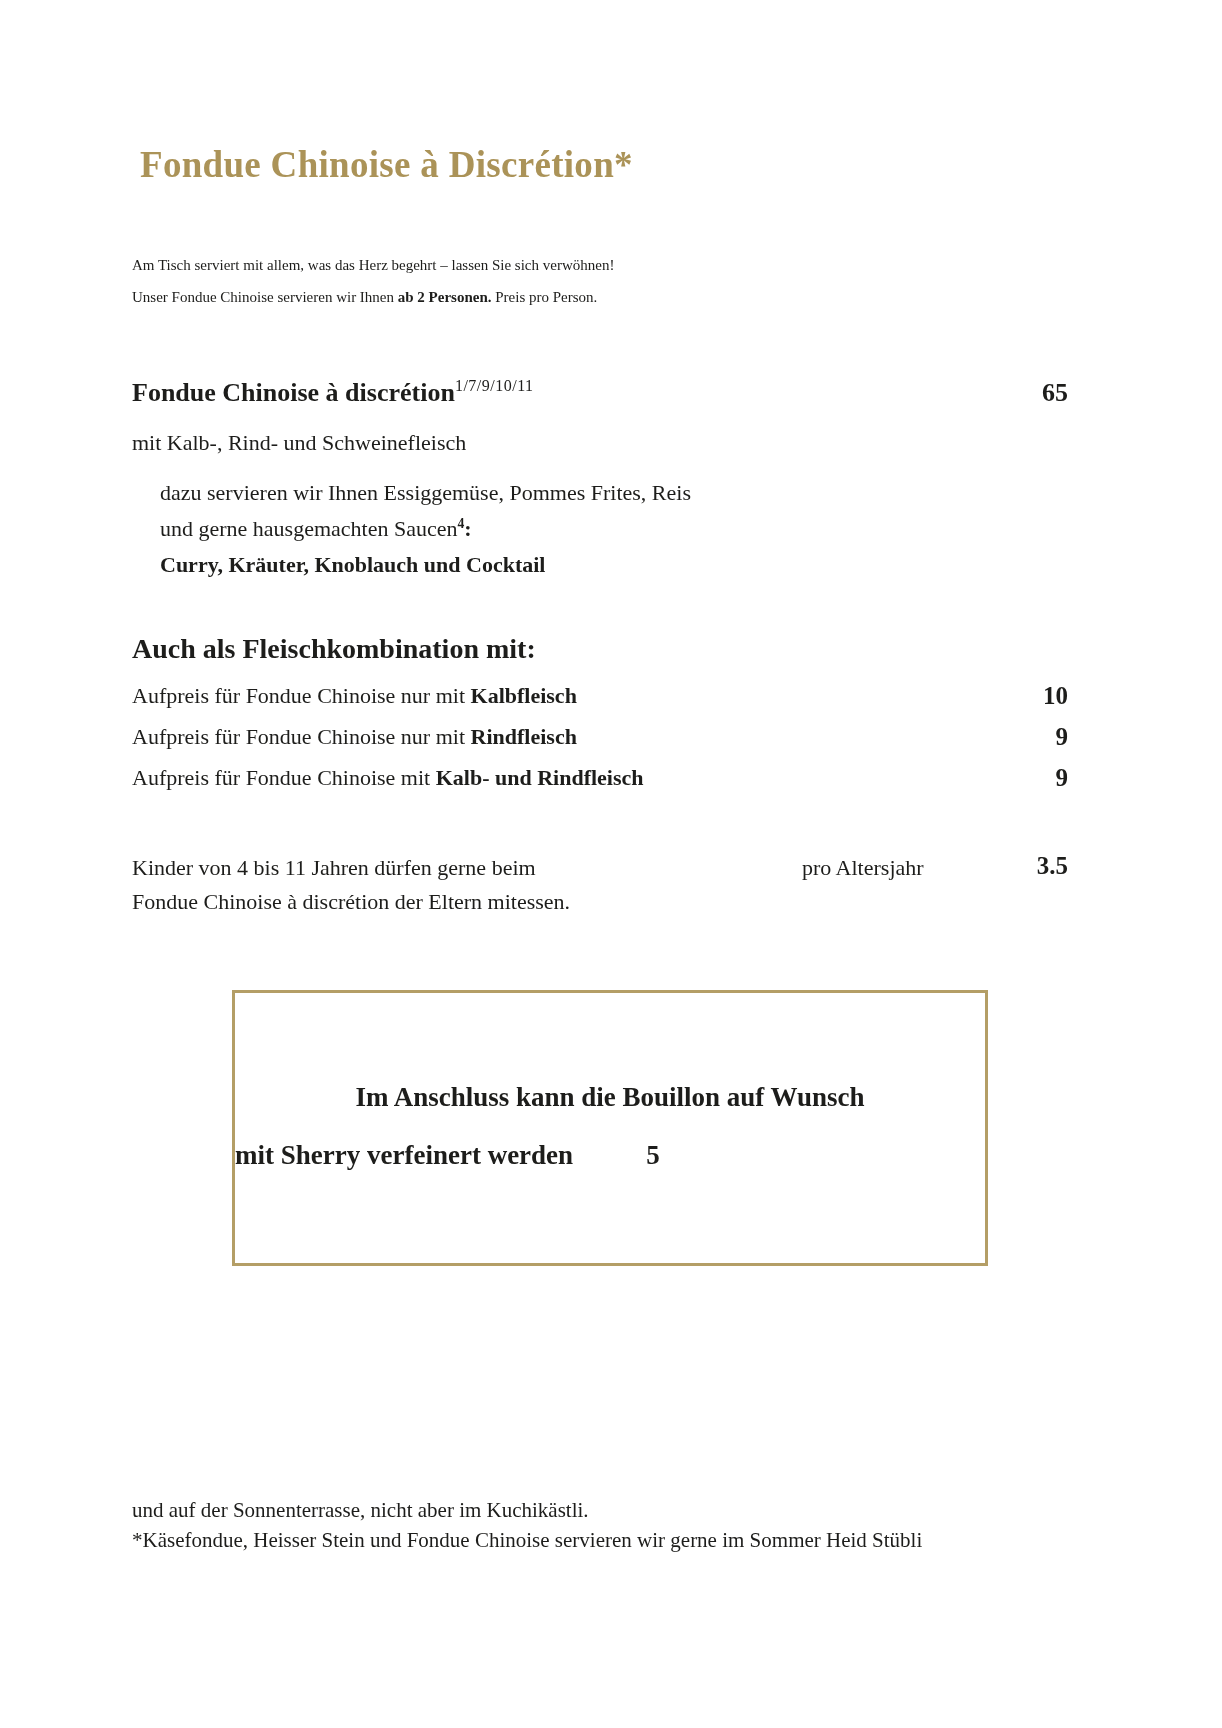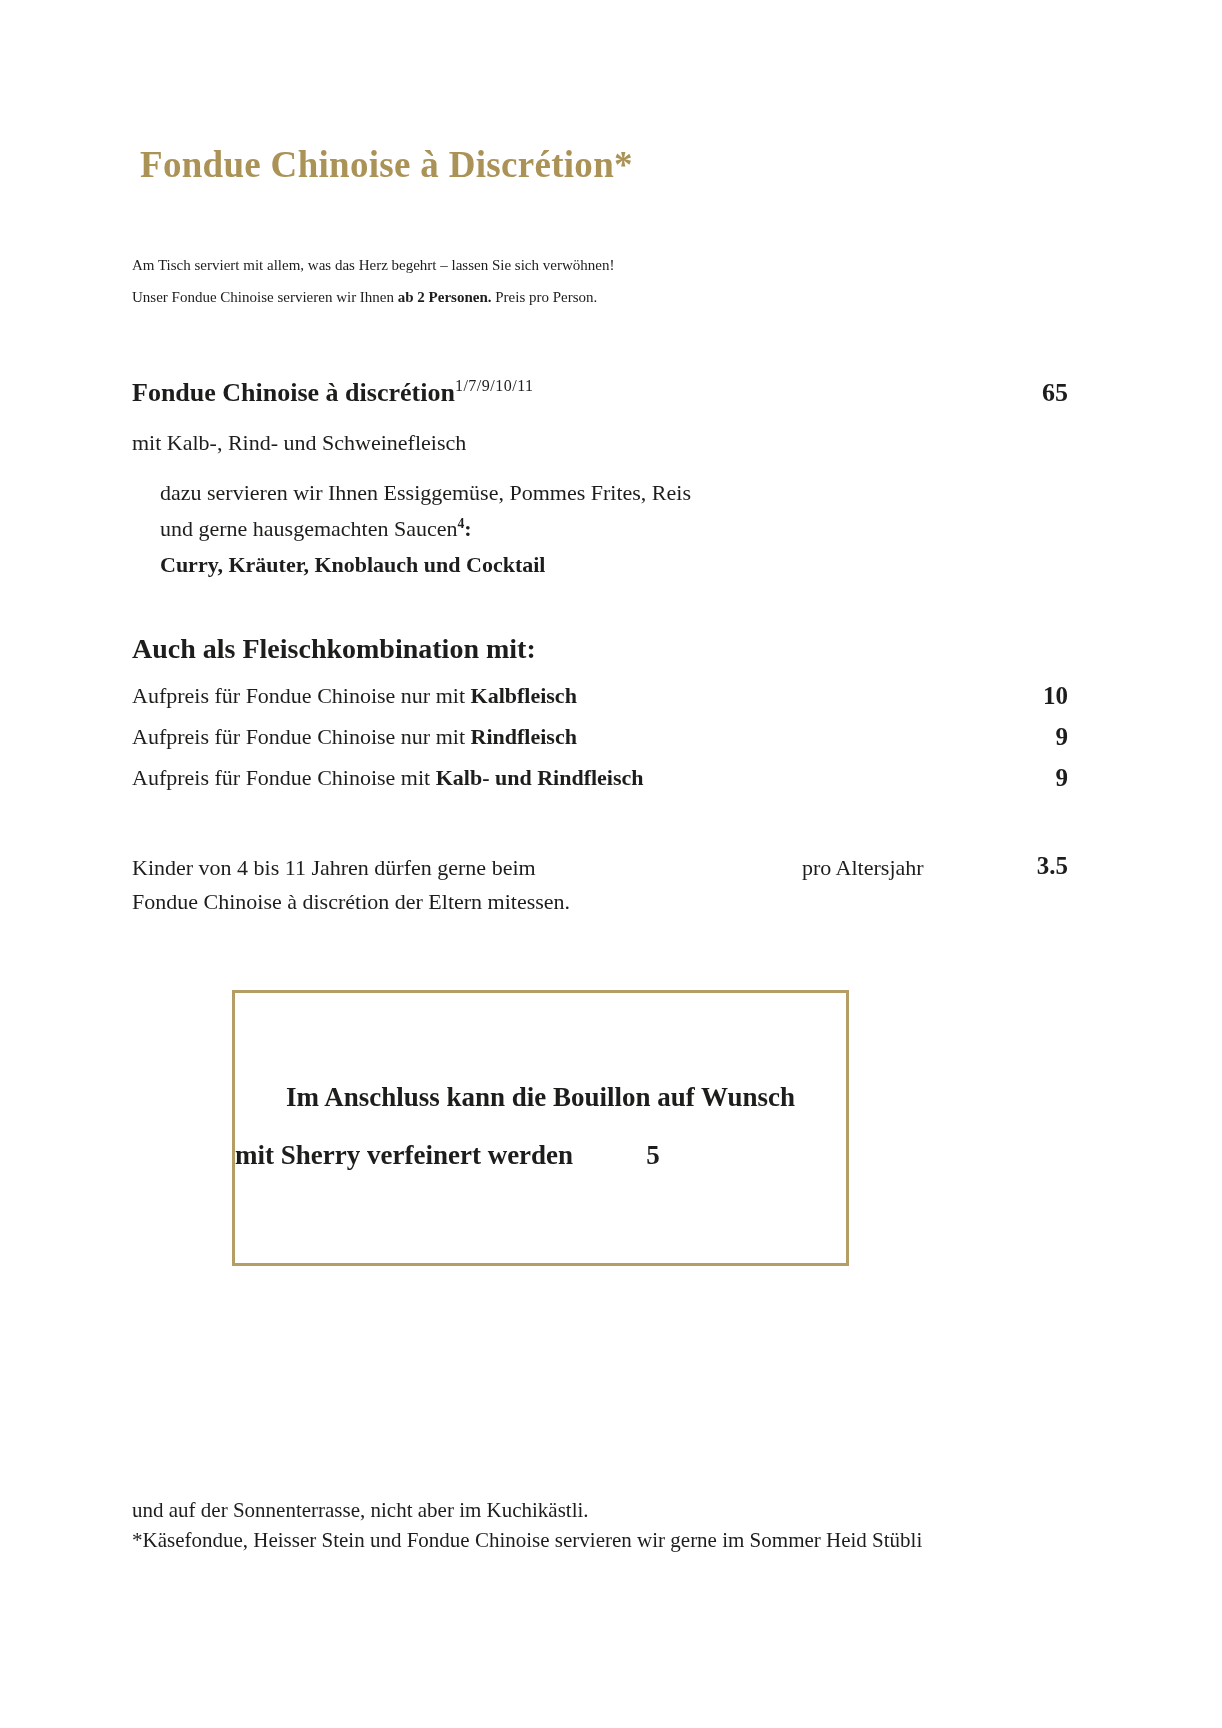--- a/index.html
+++ b/index.html
@@ -33,21 +33,21 @@
   .combo-rows { top:675px; font-size:22px; }
   .combo-row { display:flex; justify-content:space-between; align-items:center; height:41px; }
   .combo-row .price { font-size:25px; }
 
   .children { top:851px; font-size:22px; line-height:34px; }
   .child-row1 { position:relative; display:block; }
   .unit { position:absolute; left:670px; top:0; font-weight:400; }
   .child-row1 .price { position:absolute; right:0; top:-2px; font-size:25px; }
 
   .box {
-    left:232px; top:990px; width:617px; height:276px;
+    left:232px; top:990px; width:756px; height:276px;
     border:3px solid var(--box-border,#b49e66); background:#ffffff;
   }
   .box-line1 {
     position:absolute; top:88px; left:0; right:0; text-align:center;
     font-size:27px; font-weight:700; line-height:32px;
   }
   .box-line2 {
     position:absolute; top:146px; left:0; right:0;
     display:flex; justify-content:flex-start; align-items:baseline; gap:73px;
     font-size:27px; font-weight:700; line-height:32px;

